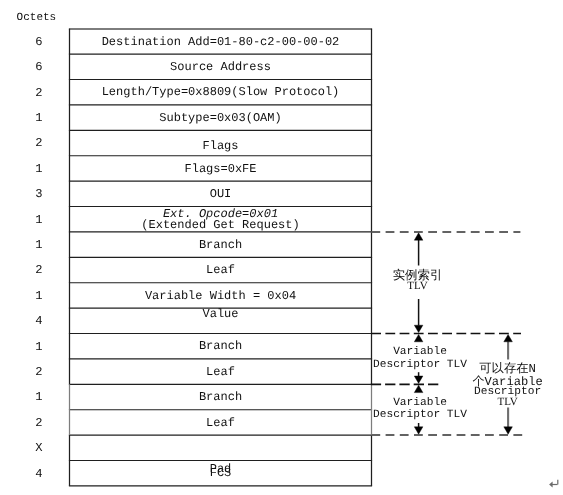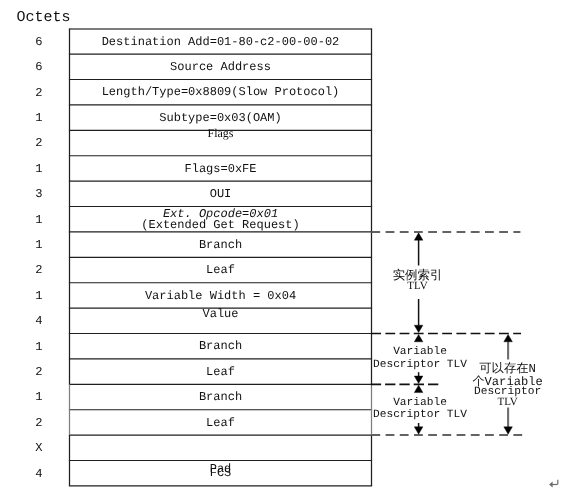--- a/index.html
+++ b/index.html
@@ -4,21 +4,21 @@
 <title>Extended Get Request frame format</title>
 <style>
   html,body{margin:0;padding:0;background:#ffffff;}
   body{width:563px;height:495px;position:relative;overflow:hidden;
        font-family:"Liberation Mono","DejaVu Sans Mono",monospace;
        color:#101010;
        -webkit-font-smoothing:antialiased;
        text-rendering:geometricPrecision;}
   .canvas{position:absolute;left:0;top:0;width:563px;height:495px;}
 
-  #octets-header{position:absolute;left:16.6px;top:12.4px;font-size:15px;
+  #octets-header{position:absolute;left:16.6px;top:12.4px;font-size:11px;
                  line-height:12.1px;white-space:pre;}
 
   .octet-cell{position:absolute;left:11px;width:56px;text-align:center;
               font-size:12.1px;line-height:12.1px;}
 
   .field-label{position:absolute;left:69.5px;width:302px;text-align:center;
                font-size:12px;line-height:12.2px;white-space:pre;}
 
   svg#overlay{position:absolute;left:0;top:0;width:563px;height:495px;}
 
@@ -103,21 +103,21 @@
       <div class="octet-cell" style="top: 416.8px;">2</div>
       <div class="octet-cell" style="top: 442.2px;">X</div>
       <div class="octet-cell" style="top: 467.6px;">4</div>
     </div>
 
   <div id="field-label-layer">
       <div class="field-label" style="top: 35.65px;">Destination Add=01-80-c2-00-00-02</div>
       <div class="field-label" style="top: 61.05px;">Source Address</div>
       <div class="field-label" style="top: 86.45px;">Length/Type=0x8809(Slow Protocol)</div>
       <div class="field-label" style="top: 111.85px;">Subtype=0x03(OAM)</div>
-      <div class="field-label" style="top: 127px; font-family: Liberation Serif, serif;">Flags</div>
+      <div class="field-label" style="top: 140px;">Flags</div>
       <div class="field-label" style="top: 162.65px;">Flags=0xFE</div>
       <div class="field-label" style="top: 188.05px;">OUI</div>
       <div class="field-label" style="top: 207.5px; font-style: italic;">Ext. Opcode=0x01</div>
       <div class="field-label" style="top: 219.4px;">(Extended Get Request)</div>
       <div class="field-label" style="top: 238.85px;">Branch</div>
       <div class="field-label" style="top: 264.25px;">Leaf</div>
       <div class="field-label" style="top: 289.65px;">Variable Width = 0x04</div>
       <div class="field-label" style="top: 308px;">Value</div>
       <div class="field-label" style="top: 340.45px;">Branch</div>
       <div class="field-label" style="top: 365.85px;">Leaf</div>

